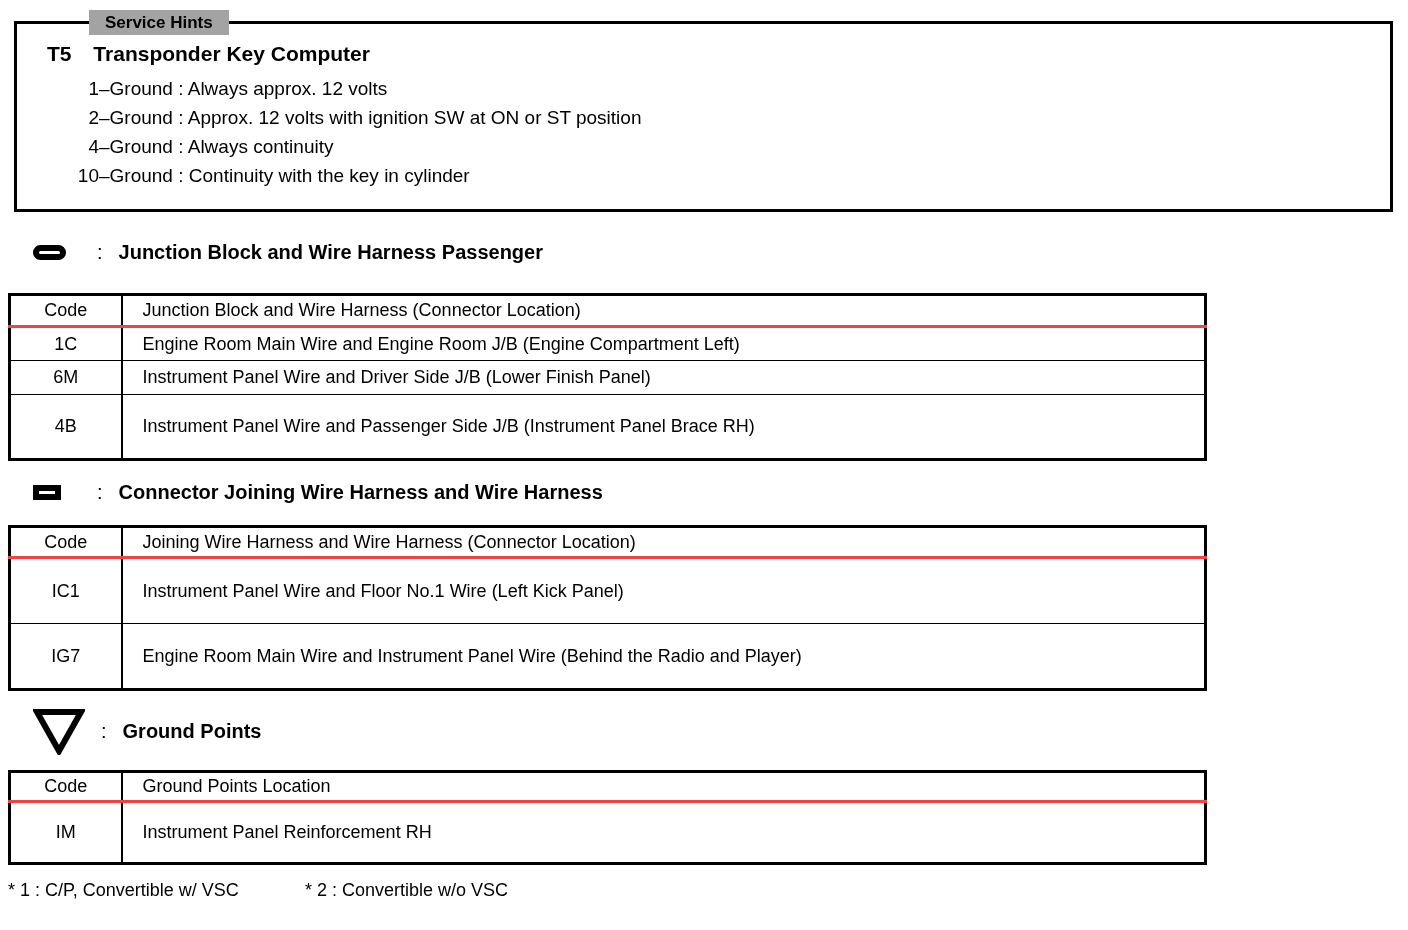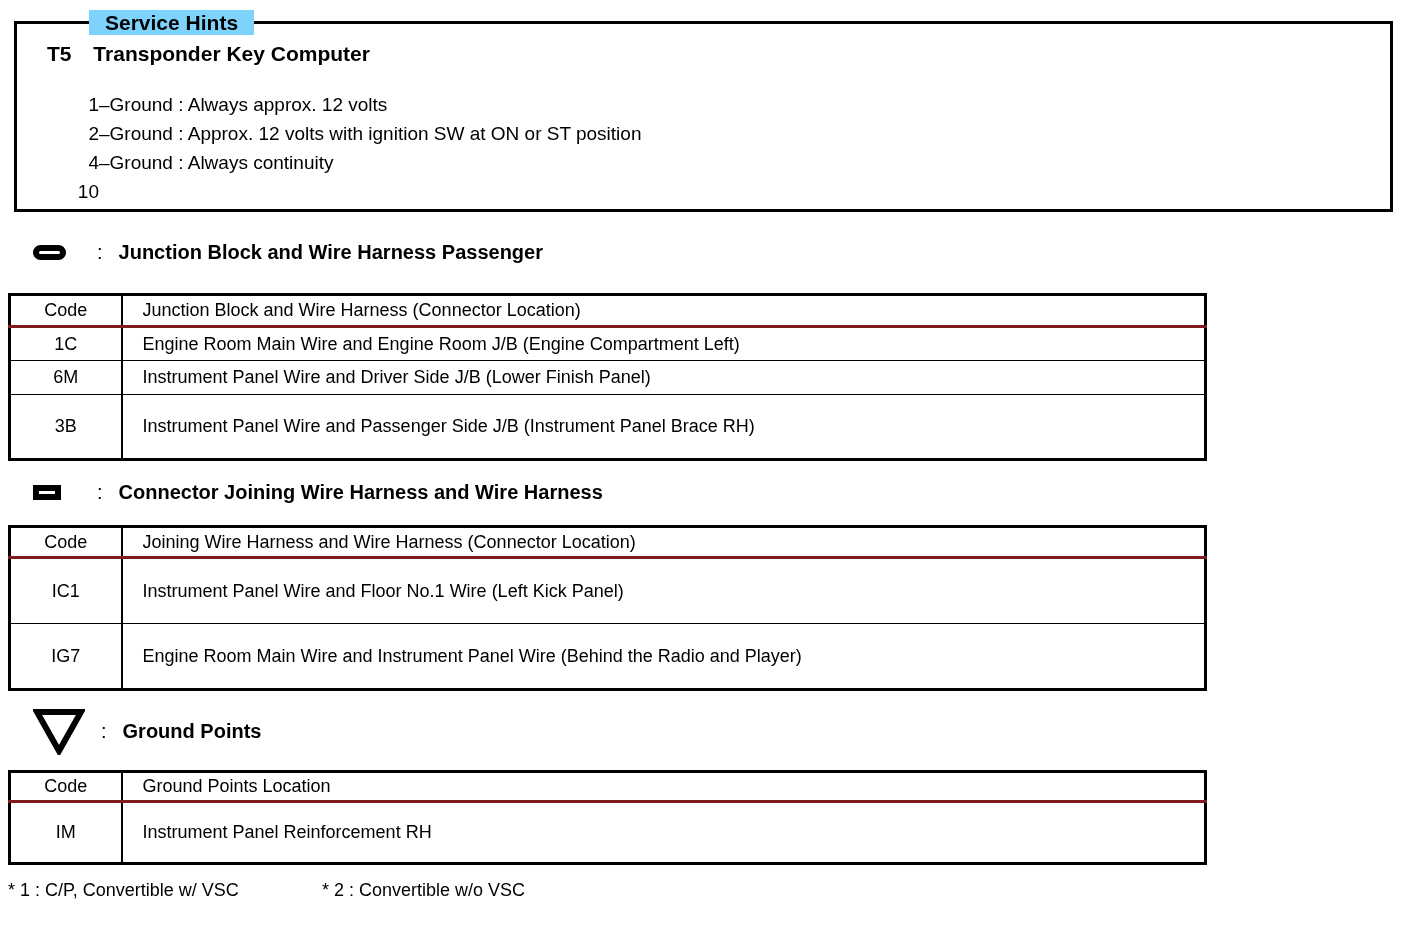--- a/index.html
+++ b/index.html
@@ -2,62 +2,62 @@
 <html><head>
 <meta charset="utf-8">
 <style>
   * { box-sizing: border-box; margin: 0; padding: 0; }
   html, body { background: #fff; }
   body { font-family: "Liberation Sans", sans-serif; color: #000; }
   .page { position: relative; width: 1408px; height: 930px; background: #fff; overflow: hidden; }
 
   
   .hints-box { position: absolute; left: 14px; top: 21px; width: 1379px; height: 191px; border: 3px solid #000; }
-  .hints-label { position: absolute; top: -14px; left: 72px; background: #7dd3fc; padding: 0 16px; font-weight: bold; font-size: 21px; line-height: 25px; }
+  .hints-label { position: absolute; top: -14px; left: 72px; background: #a3a3a3; padding: 0 16px; font-weight: bold; font-size: 17px; line-height: 25px; }
   .hints-content { padding: 18px 20px 0 30px; }
-  .hints-heading { font-weight: bold; font-size: 21px; margin-bottom: 24px; }
+  .hints-heading { font-weight: bold; font-size: 21px; margin-bottom: 8px; }
   .hints-heading .code { display: inline-block; }
   .hints-heading .name { display: inline-block; margin-left: 16px; }
   .pin-line { display: flex; font-size: 19px; line-height: 29px; }
   .pin-num { width: 52px; text-align: right; white-space: pre; }
   .pin-rest { white-space: pre; }
 
   
   .section-head { position: absolute; left: 33px; display: flex; align-items: center; }
   .icon-wrap { width: 64px; display: flex; align-items: center; }
   .sym-colon { font-size: 20px; margin-right: 16px; }
   .section-title { font-weight: bold; font-size: 20px; }
   .stadium { width: 33px; height: 15px; border: 6px solid #000; border-radius: 14px; background: #fff; }
   .sq { width: 28px; height: 15px; border: 6px solid #000; background: #fff; }
 
   
   .data-table { position: absolute; left: 8px; border-collapse: collapse; border: 3px solid #000; width: 1199px; table-layout: fixed; background: #fff; }
   .data-table th, .data-table td { border: 1px solid #000; font-size: 18px; padding: 2px 20px; vertical-align: middle; }
-  .data-table th { font-weight: normal; text-align: left; border-bottom: 3px solid #7f1d1d; }
+  .data-table th { font-weight: normal; text-align: left; border-bottom: 3px solid #ef4444; }
   .data-table th:first-child, .data-table td:first-child { text-align: center; border-right: 2px solid #000; padding: 2px 4px; }
   .col-code { width: 112px; }
   .h32 { height: 32px; }
   .h31 { height: 31px; }
   .h30 { height: 30px; }
   .r34 { height: 34px; }
   .r65 { height: 65px; }
   .r66 { height: 66px; }
   .r62 { height: 62px; }
 
   .t1 { top: 293px; }
   .t2 { top: 525px; }
   .t3 { top: 770px; }
   .sh1 { top: 241px; }
   .sh2 { top: 481px; }
   .sh3 { top: 708px; }
   .sh3 .icon-wrap { width: 68px; }
 
   .footnote { position: absolute; top: 880px; left: 0; width: 100%; font-size: 18px; }
   .fn1 { position: absolute; left: 8px; white-space: pre; }
-  .fn2 { position: absolute; left: 322px; white-space: pre; }
+  .fn2 { position: absolute; left: 305px; white-space: pre; }
 </style>
 </head>
 <body>
 
 <div class="page">
 
   <div class="hints-box">
     <div class="hints-label">Service Hints</div>
     <div class="hints-content">
       <div class="hints-heading">
@@ -71,20 +71,21 @@
       <div class="pin-line">
         <span class="pin-num">2</span>
         <span class="pin-rest">–Ground : Approx. 12 volts with ignition SW at ON or ST position</span>
       </div>
       <div class="pin-line">
         <span class="pin-num">4</span>
         <span class="pin-rest">–Ground : Always continuity</span>
       </div>
       <div class="pin-line">
         <span class="pin-num">10</span>
+        <span class="pin-rest">–Ground : Continuity with the key in cylinder</span>
       </div>
     </div>
   </div>
 
   <div class="section-head sh1">
     <span class="icon-wrap">
       <span class="stadium"></span>
     </span>
     <span class="sym-colon">:</span>
     <span class="section-title">Junction Block and Wire Harness Passenger</span>
@@ -102,21 +103,21 @@
     </tr>
     <tr class="r34">
       <td>1C</td>
       <td>Engine Room Main Wire and Engine Room J/B (Engine Compartment Left)</td>
     </tr>
     <tr class="r34">
       <td>6M</td>
       <td>Instrument Panel Wire and Driver Side J/B (Lower Finish Panel)</td>
     </tr>
     <tr class="r65">
-      <td>3B</td>
+      <td>4B</td>
       <td>Instrument Panel Wire and Passenger Side J/B (Instrument Panel Brace RH)</td>
     </tr>
   </tbody>
     </table>
 
   <div class="section-head sh2">
     <span class="icon-wrap">
       <span class="sq"></span>
     </span>
     <span class="sym-colon">:</span>

